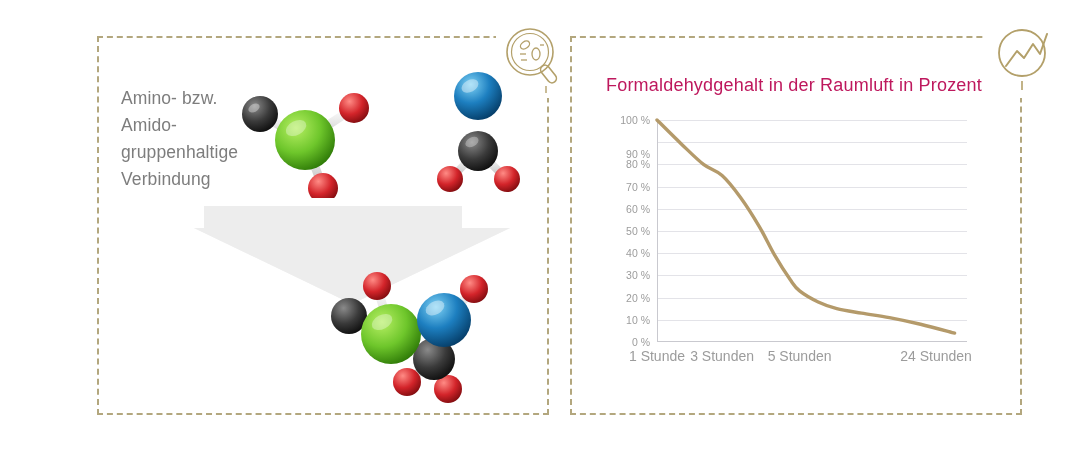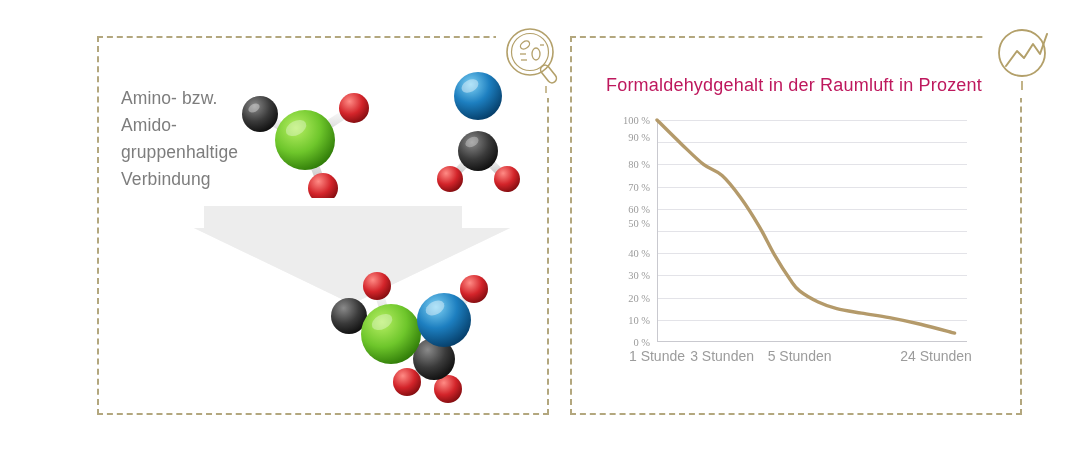--- a/index.html
+++ b/index.html
@@ -63,21 +63,20 @@
     color:#be185d;font-size:18px;font-weight:400;letter-spacing:.2px;
   }
   #chart-area{
     position:absolute;left:600px;top:120px;width:400px;height:265px;
   }
   .ytick{
     position:absolute;right:0;
     color:#9c9c9c;font-size:10.5px;
     text-align:center;white-space:nowrap;
     transform:translateY(-50%);
-    font-family:Liberation Serif, serif;
   }
   .ytick-col{position:absolute;left:0;top:0;width:50px;height:222px;}
   .plot{
     position:absolute;left:57px;top:0;width:310px;height:222px;
   }
   .gridline{
     position:absolute;left:0;width:100%;height:1px;background:#e3e3e8;
   }
   .axis-y{
     position:absolute;left:0;top:0;width:1px;height:100%;background:#c9c9cf;
@@ -218,25 +217,25 @@
       <polyline points="16,42 27,27 34,34 43,20 50,30 57,10" fill="none" stroke="#b3a06a" stroke-width="2" stroke-linecap="round" stroke-linejoin="round"></polyline>
       <line x1="32" y1="57" x2="32" y2="66" stroke="#b3a06a" stroke-width="1.6"></line>
     </svg>
   </div>
 
   <div id="chart-title">Formaldehydgehalt in der Raumluft in Prozent</div>
 
   <div id="chart-area">
     <div class="ytick-col" id="ytick-col">
         <div class="ytick" style="top: 0px;">100 %</div>
-        <div class="ytick" style="top: 17px; margin-left: 22px;">90 %</div>
+        <div class="ytick" style="top: 34px; margin-left: 22px;">90 %</div>
         <div class="ytick" style="top: 44.4px;">80 %</div>
         <div class="ytick" style="top: 66.6px;">70 %</div>
         <div class="ytick" style="top: 88.8px;">60 %</div>
-        <div class="ytick" style="top: 103px;">50 %</div>
+        <div class="ytick" style="top: 111px;">50 %</div>
         <div class="ytick" style="top: 133.2px;">40 %</div>
         <div class="ytick" style="top: 155.4px;">30 %</div>
         <div class="ytick" style="top: 177.6px;">20 %</div>
         <div class="ytick" style="top: 199.8px;">10 %</div>
         <div class="ytick" style="top: 222px;">0 %</div>
       </div>
     <div class="plot" id="plot">
       <div id="gridlines">
           <div class="gridline" style="top: 0px;"></div>
           <div class="gridline" style="top: 22.2px;"></div>

